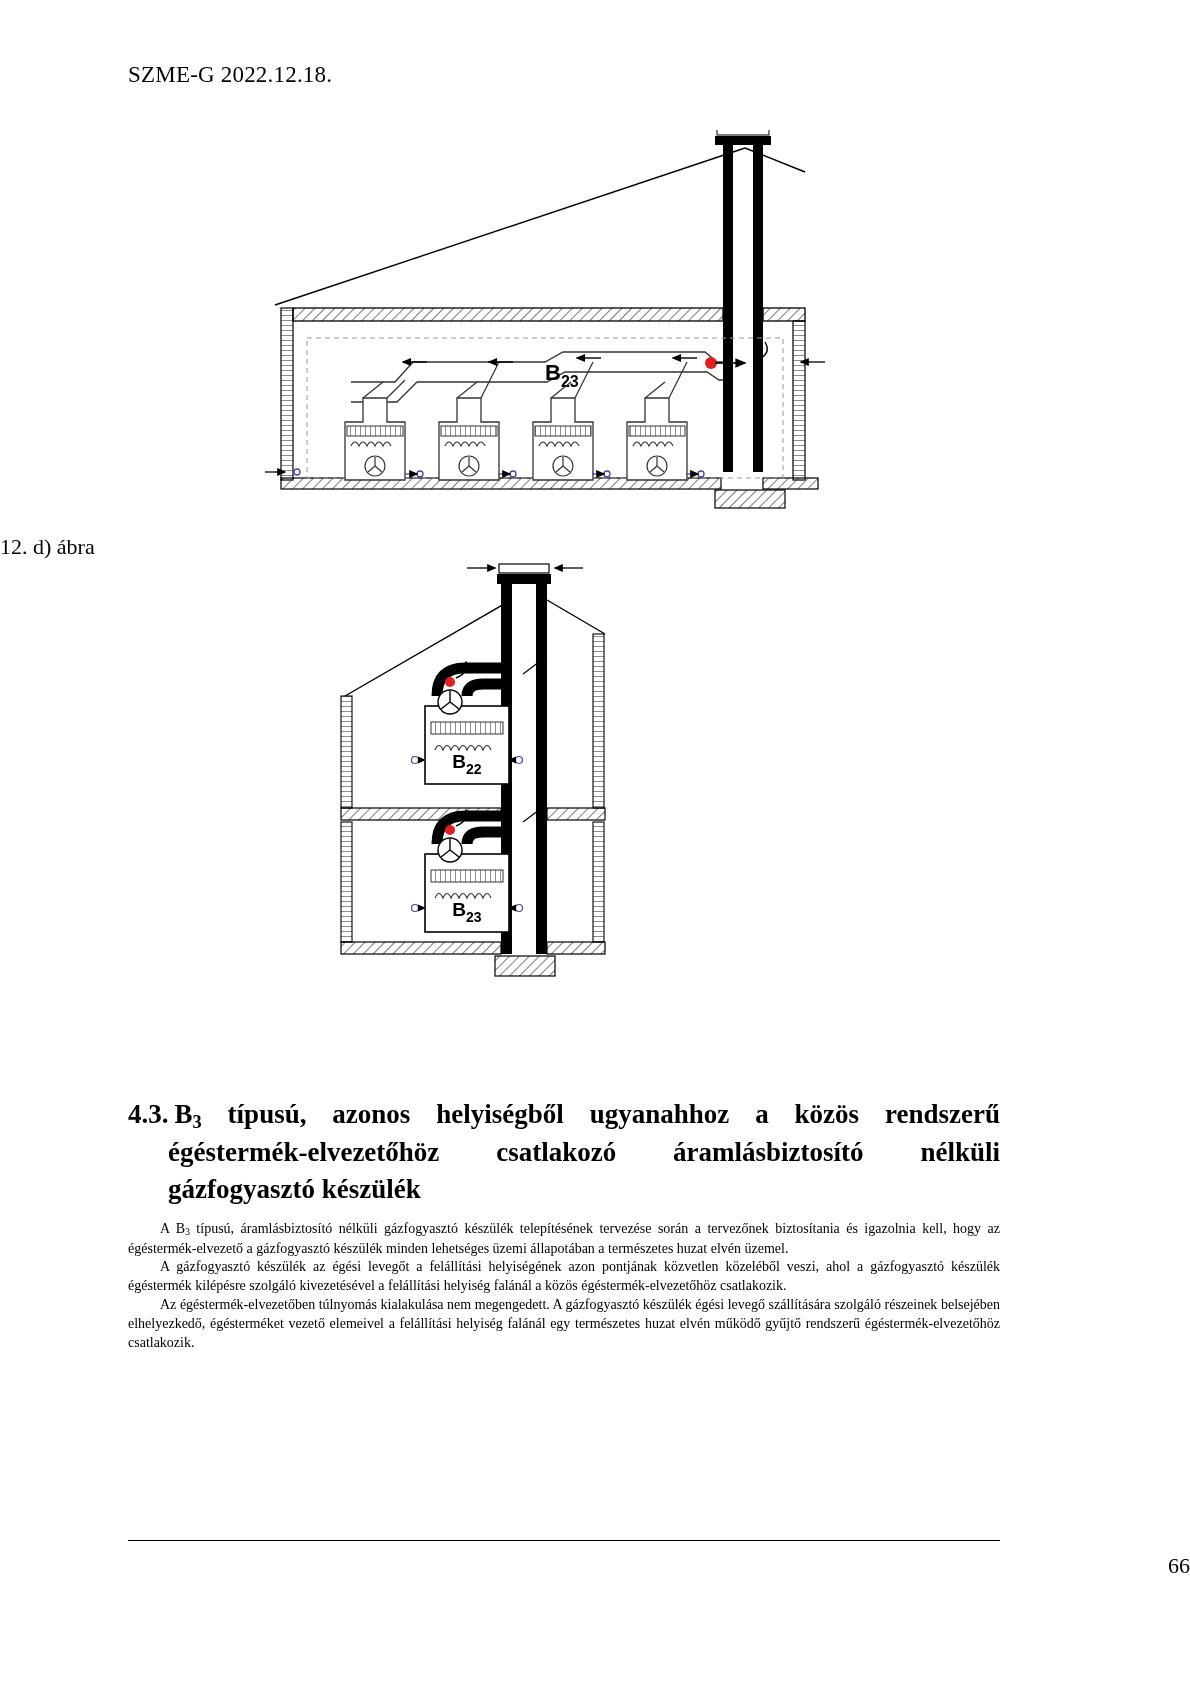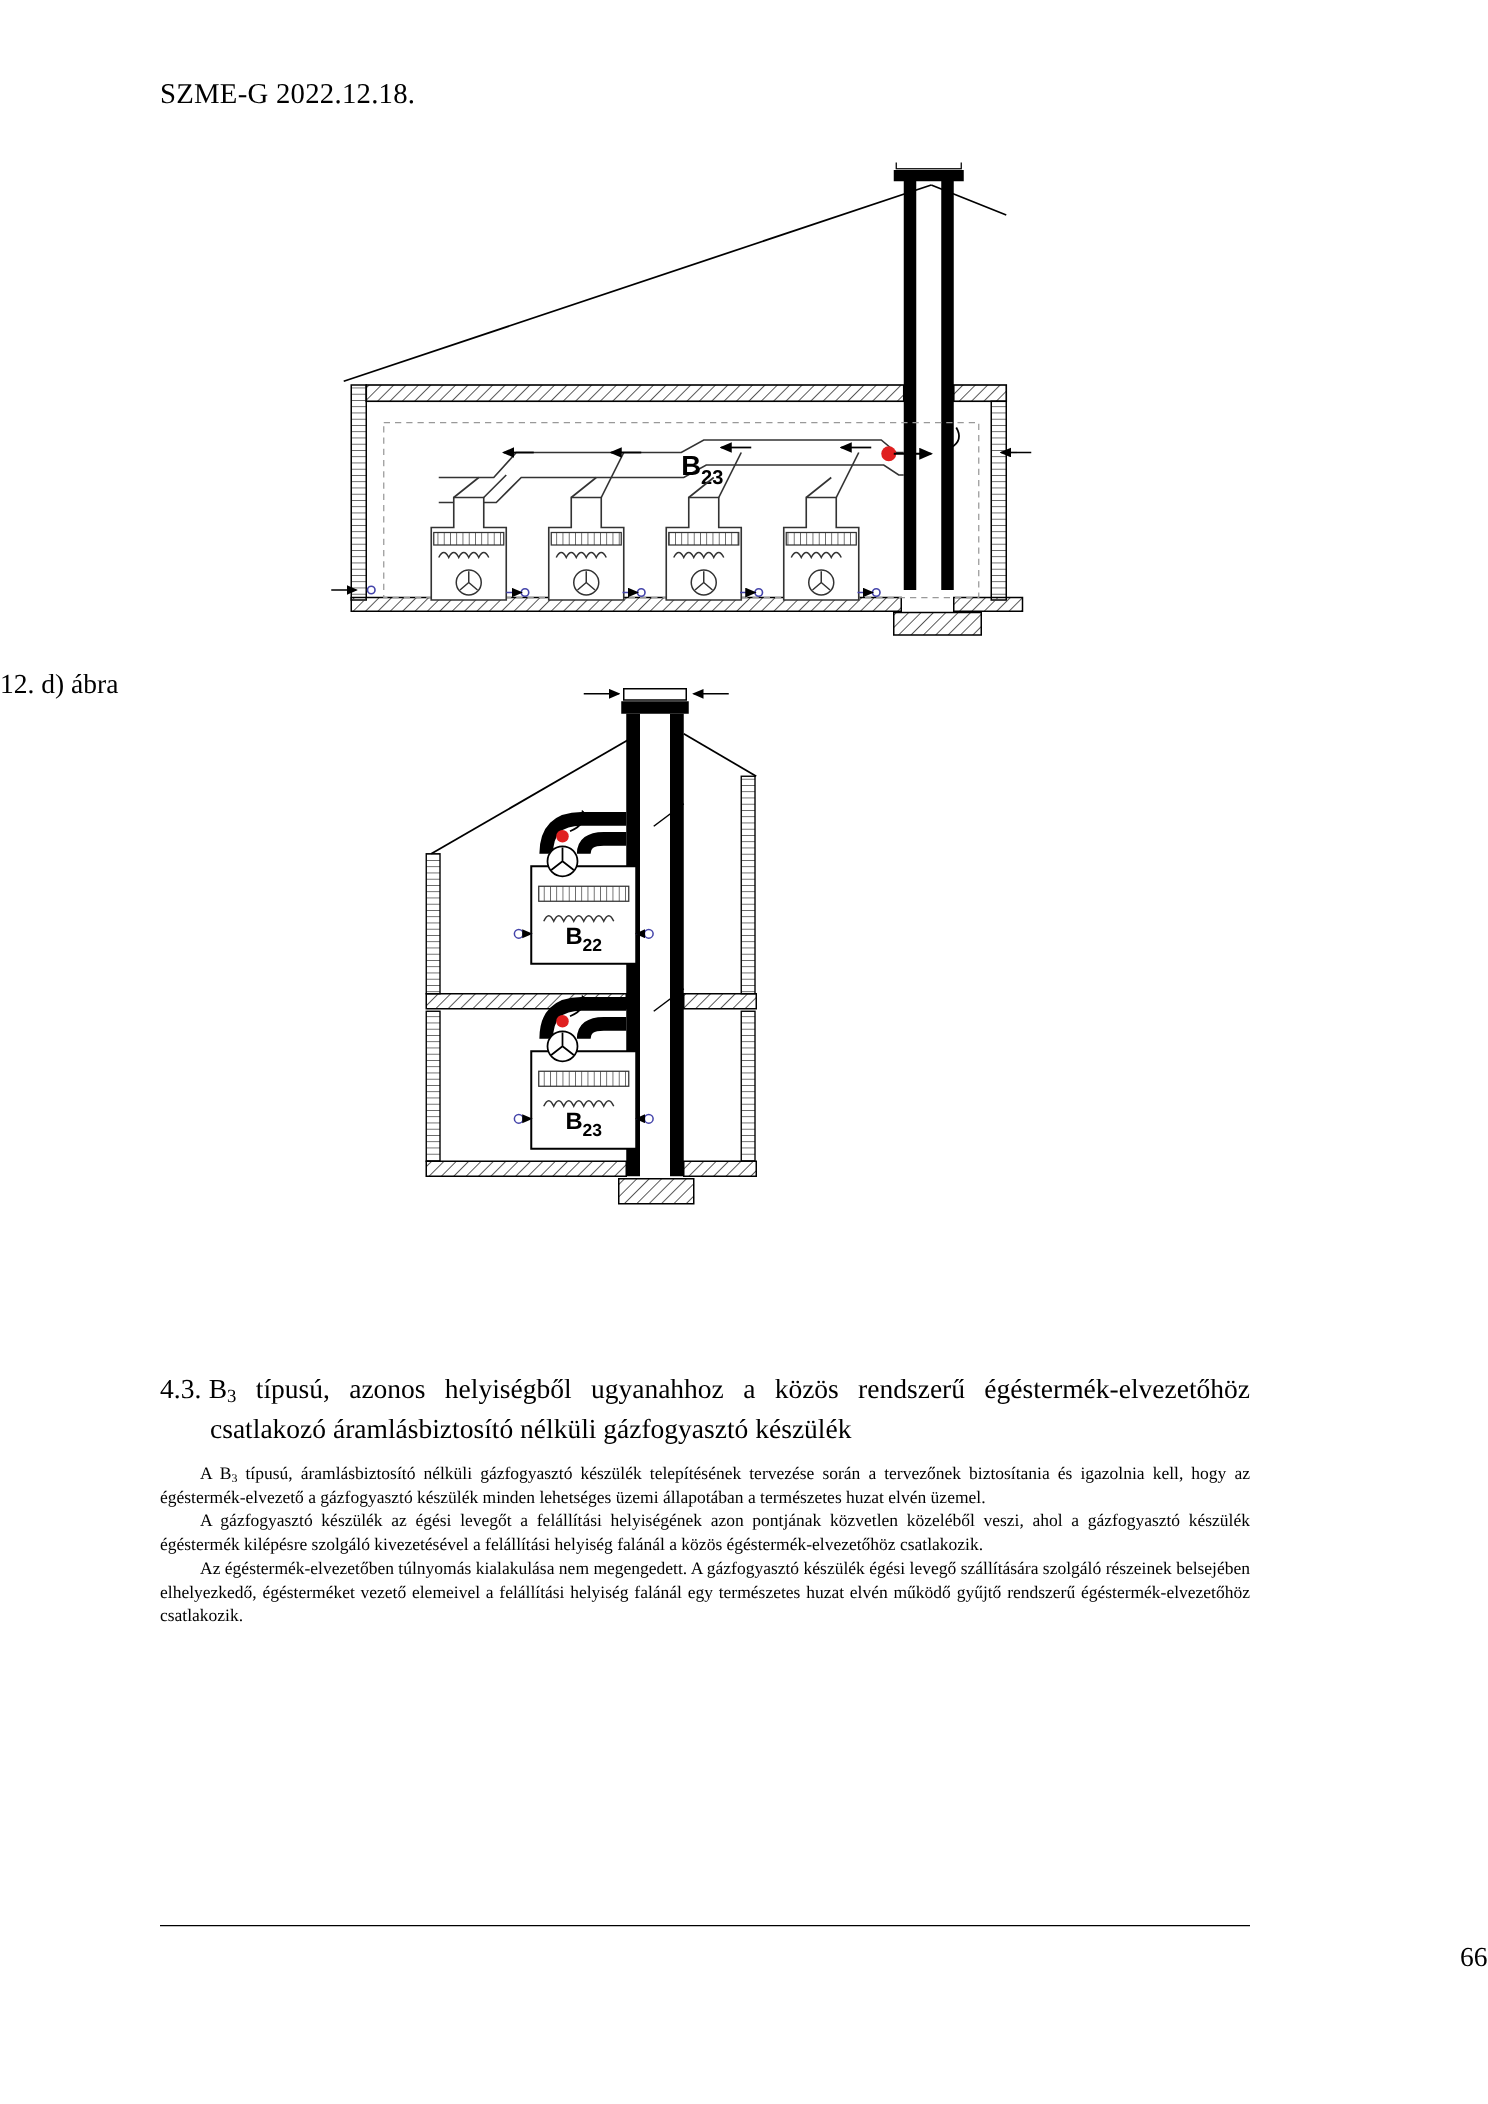--- a/index.html
+++ b/index.html
@@ -29,35 +29,35 @@
     font-size: 23px;
     letter-spacing: 0.2px;
   }
   .figure-block {
     position: absolute;
     left: 0;
     width: 1190px;
     text-align: center;
   }
   #fig12 { top: 130px; }
-  #fig13 { top: 543px; }
+  #fig13 { top: 556px; }
   .fig-caption {
     font-size: 22px;
     margin-top: 4px;
     text-align: left;
   }
   .content {
     position: absolute;
     left: 128px;
     top: 1096px;
     width: 872px;
   }
   h2.section-heading {
-    font-size: 22px;
-    font-weight: normal;
+    font-size: 27px;
+    font-weight: bold;
     margin: 0 0 0 0;
     line-height: 1.35;
     text-align: justify;
     text-indent: -40px;
     padding-left: 40px;
   }
   h2.section-heading .num { margin-right: 6px; }
   p.body-par {
     font-size: 14px;
     line-height: 1.355;

